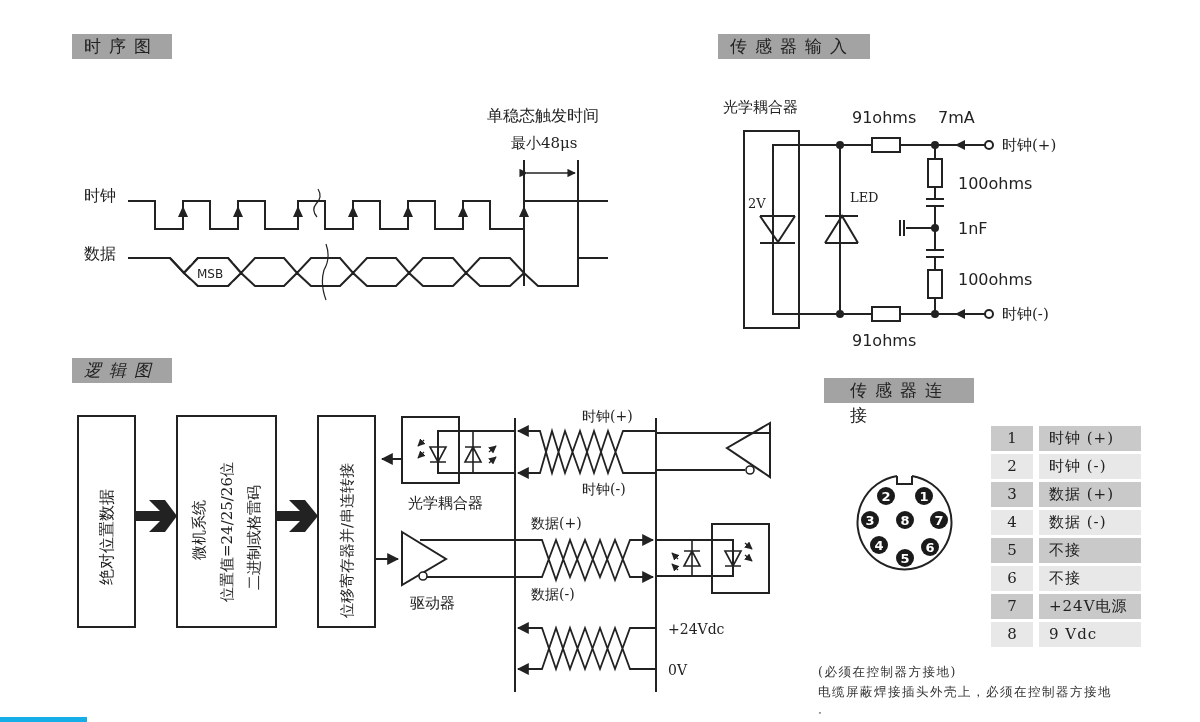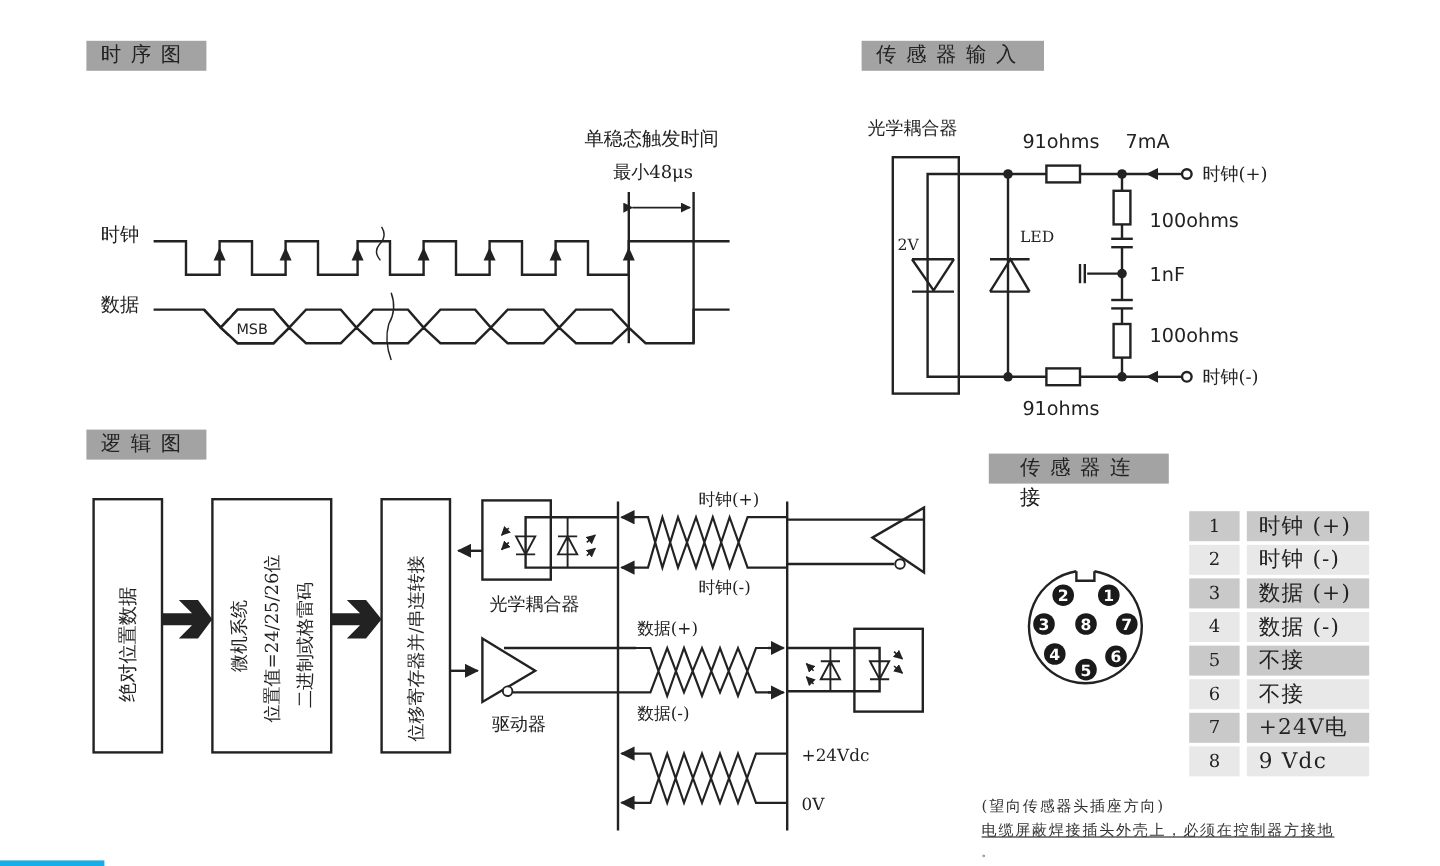--- a/index.html
+++ b/index.html
@@ -6,21 +6,21 @@
   body { width:1200px; height:722px; position:relative; overflow:hidden;
          font-family:"DejaVu Serif", serif; color:#222; }
   .sec-label { position:absolute; background:#a3a3a3; height:25px; line-height:25px;
                font-size:17px; letter-spacing:8px; color:#222; padding-left:12px; box-sizing:border-box; }
   svg { position:absolute; left:0; top:0; }
   svg text { font-family:"DejaVu Serif", serif; fill:#222; }
   .sans { font-family:"DejaVu Sans", sans-serif !important; }
   .pin-table { position:absolute; left:991px; top:426px; }
   .pin-row { display:flex; height:25px; margin-bottom:3px; }
   .pin-num { width:42px; text-align:center; line-height:25px; font-size:15px; margin-right:6px; }
-  .pin-desc { width:102px; line-height:25px; font-size:18px; padding-left:10px; box-sizing:border-box; letter-spacing:1px; }
+  .pin-desc { width:102px; line-height:25px; font-size:15px; padding-left:10px; box-sizing:border-box; letter-spacing:1px; }
   .dark { background:#c9c9c9; }
   .light { background:#e8e8e8; }
   .note { position:absolute; left:818px; font-size:12.5px; letter-spacing:1.5px; color:#333; }
   .bottom-bar { position:absolute; left:0; top:717px; width:87px; height:5px; background:#16aee8; }
 </style>
 </head>
 <body>
 
 <svg width="1200" height="722" viewBox="0 0 1200 722">
   <defs>
@@ -198,21 +198,21 @@
       <text x="930" y="552" text-anchor="middle" font-size="13" font-weight="bold" class="sans" style="fill:#fff;font-family:&quot;DejaVu Sans&quot;,sans-serif;">6</text>
       <circle cx="939" cy="520" r="9" fill="#1a1a1a"></circle>
       <text x="939" y="525" text-anchor="middle" font-size="13" font-weight="bold" class="sans" style="fill:#fff;font-family:&quot;DejaVu Sans&quot;,sans-serif;">7</text>
       <circle cx="905" cy="520" r="9" fill="#1a1a1a"></circle>
       <text x="905" y="525" text-anchor="middle" font-size="13" font-weight="bold" class="sans" style="fill:#fff;font-family:&quot;DejaVu Sans&quot;,sans-serif;">8</text>
     </g>
 </svg>
 
 <div class="sec-label" style="left:72px;top:34px;width:100px;">时序图</div>
 <div class="sec-label" style="left:694px;top:34px;width:152px;margin-left:24px;">传感器输入</div>
-<div class="sec-label" style="left:72px;top:358px;width:100px;">逻辑图</div>
+<div class="sec-label" style="left:72px;top:358px;width:100px;font-style:italic;">逻辑图</div>
 <div class="sec-label" style="left:824px;top:378px;width:150px;padding-left:26px;">传感器连接</div>
 
 <div class="pin-table">
   <div class="pin-row">
       <div class="pin-num dark">1</div>
       <div class="pin-desc dark">时钟 (+)</div>
     </div>
   <div class="pin-row">
       <div class="pin-num light">2</div>
       <div class="pin-desc light">时钟 (-)</div>
@@ -236,16 +236,16 @@
   <div class="pin-row">
       <div class="pin-num dark">7</div>
       <div class="pin-desc dark">+24V电源</div>
     </div>
   <div class="pin-row">
       <div class="pin-num light">8</div>
       <div class="pin-desc light">9 Vdc</div>
     </div>
 </div>
 
-<div class="note" style="top:664px;">(望向传感器头插座方向)</div>
-<div class="note" style="top:684px;text-decoration:underline;">电缆屏蔽焊接插头外壳上，必须在控制器方接地</div>
+<div class="note" style="top:664px;">(必须在控制器方接地)</div>
+<div class="note" style="top:684px;">电缆屏蔽焊接插头外壳上，必须在控制器方接地</div>
 <div class="note" style="top:704px;font-size:9px;">。</div>
 <div class="bottom-bar"></div>
 
 </body></html>

